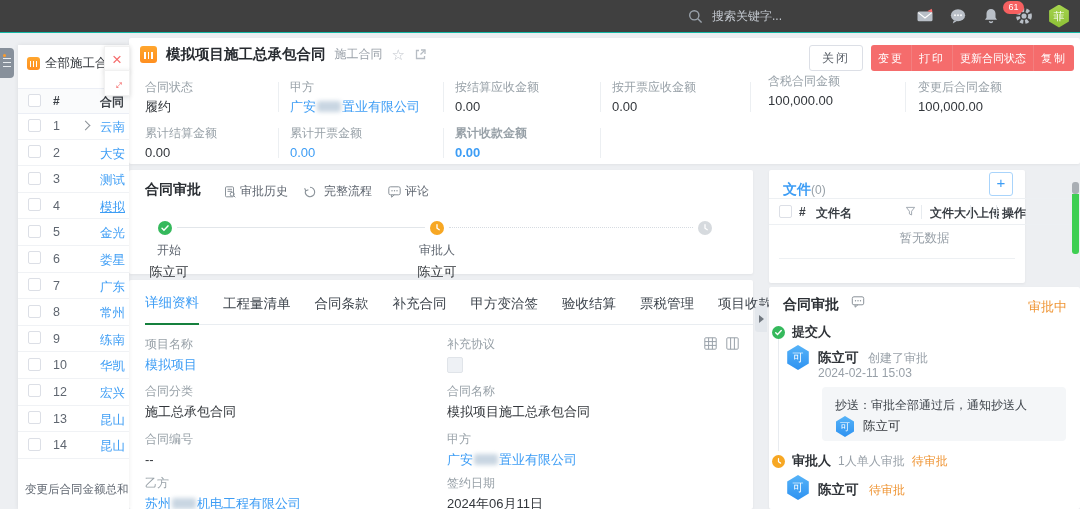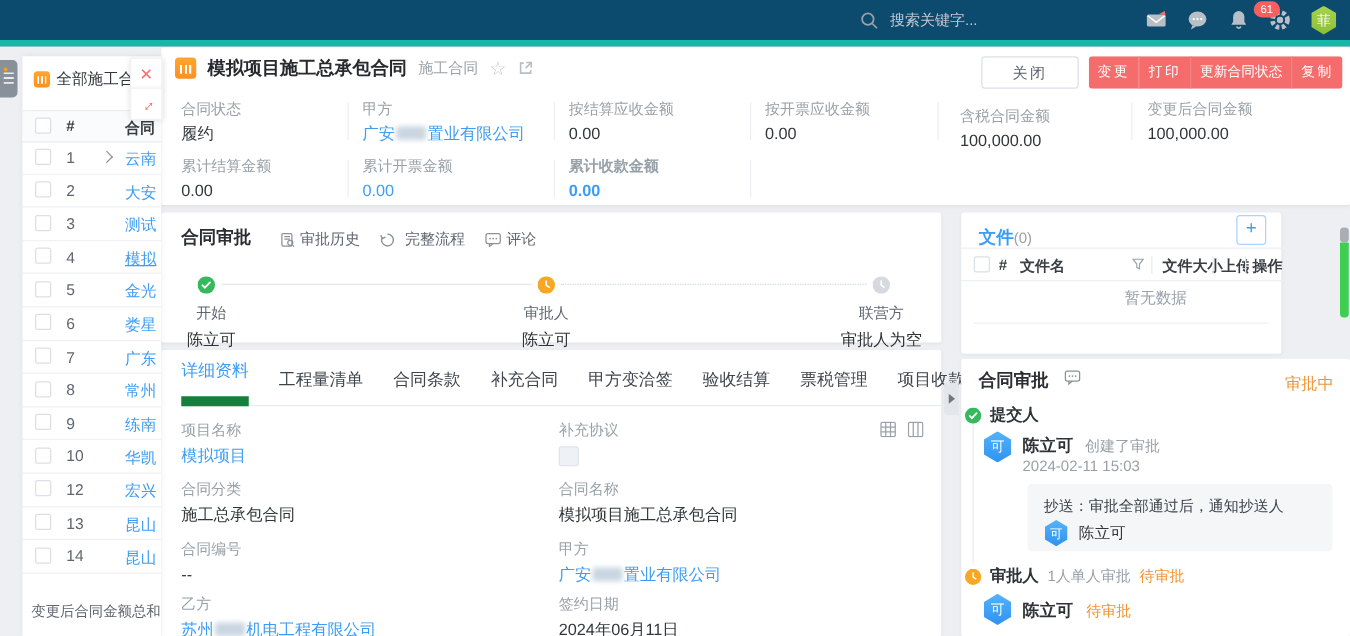--- a/index.html
+++ b/index.html
@@ -6,21 +6,21 @@
   body{width:1080px;height:509px;overflow:hidden;font-family:"Liberation Sans","DejaVu Sans",sans-serif;background:#edeff2;color:#303133;}
   .abs{position:absolute;}
   #stage{position:relative;width:1080px;height:509px;}
   .card{position:absolute;background:#fff;border-radius:2px;box-shadow:0 1px 3px rgba(0,0,0,.05);}
   .lbl{font-size:12px;color:#98a1a8;line-height:14px;}
   .val{font-size:13px;color:#32363b;line-height:15px;}
   .link{color:#3d9df5;cursor:pointer;}
   .bold{font-weight:bold;}
   .nowrap{white-space:nowrap;}
   
-  #topbar{position:absolute;left:0;top:0;width:1080px;height:32px;background:#0c4a6e;border-bottom:5px solid #14b8a6;}
+  #topbar{position:absolute;left:0;top:0;width:1080px;height:32px;background:#404040;border-bottom:1px solid #14b8a6;}
   #search{position:absolute;left:688px;top:0;height:32px;display:flex;align-items:center;gap:9px;}
   #search .ph{font-size:12px;color:#c3c8cf;}
   #topicons{position:absolute;right:10px;top:0;height:32px;display:flex;align-items:center;gap:15px;}
   .tico{position:relative;width:18px;height:18px;cursor:pointer;}
   .badge{position:absolute;left:1003px;top:1px;min-width:17px;height:13px;border-radius:7px;background:#f66060;color:#fff;font-size:9px;line-height:13px;text-align:center;padding:0 2px;z-index:5;}
   .hex{display:flex;align-items:center;justify-content:center;color:#fff;clip-path:polygon(50% 0%,95% 26%,95% 74%,50% 100%,5% 74%,5% 26%);}
   #avatar{width:22px;height:23px;background:linear-gradient(180deg,#a5d34d,#8cbf35);font-size:11px;cursor:pointer;}
   
   #railhandle{position:absolute;left:0;top:48px;width:14px;height:30px;background:#87909b;border-radius:0 4px 4px 0;cursor:pointer;z-index:4;}
   #railhandle i{position:absolute;left:3px;top:10px;width:8px;height:9px;background:repeating-linear-gradient(#e8ecf0 0 1.5px,transparent 1.5px 4px);}
@@ -49,21 +49,21 @@
   .docico::after{content:"";position:absolute;left:22%;right:22%;bottom:22%;height:45%;
     background:linear-gradient(to right,#fff 0 18%,transparent 18% 41%,#fff 41% 59%,transparent 59% 82%,#fff 82% 100%);}
   
   #c1{left:129px;top:38px;width:951px;height:126px;}
   #c1-titlerow{position:absolute;left:11px;top:7px;display:flex;align-items:center;gap:9px;}
   #pagetitle{font-size:14.5px;font-weight:bold;color:#262a2f;}
   #ctag{font-size:12px;color:#9aa1a9;text-align:right;}
   .star{color:#c0c5cc;font-size:15px;cursor:pointer;}
   .star::before{content:"☆";}
   #c1-actions{position:absolute;right:6px;top:7px;display:flex;align-items:center;gap:8px;}
-  .btn-plain{height:26px;line-height:24px;padding:0 24px;border:1px solid #dcdfe6;border-radius:3px;background:#fff;font-size:12px;color:#5a6068;cursor:pointer;letter-spacing:2px;}
+  .btn-plain{height:26px;line-height:24px;padding:0 12px;border:1px solid #dcdfe6;border-radius:3px;background:#fff;font-size:12px;color:#5a6068;cursor:pointer;letter-spacing:2px;}
   .btngroup{display:flex;height:26px;border-radius:3px;overflow:hidden;}
   .btn-danger{background:#f56c6c;color:#fff;border:none;font-size:11px;padding:0 7px;line-height:26px;cursor:pointer;border-left:1px solid #f37f7f;}
   .btngroup .btn-danger:first-child{border-left:none;}
   .sp2{letter-spacing:2px;}
   .fcell{position:absolute;}
   .fcell .lbl{margin-bottom:5px;}
   .fdiv{position:absolute;width:1px;height:30px;background:#eceff2;}
   .redact{display:inline-block;width:24px;height:11px;background:#c9d6e2;border-radius:2px;filter:blur(2px);vertical-align:-1px;margin:0 1px;}
   
   #c2{left:129px;top:170px;width:624px;height:104px;}
@@ -83,21 +83,21 @@
   #fhead{position:absolute;left:0;top:28px;width:311px;height:25px;border-top:1px solid #edf0f3;border-bottom:1px solid #edf0f3;font-size:12px;font-weight:bold;color:#3a3f45;}
   #fhead span{position:absolute;top:6px;}
   #fhead .cb{position:absolute;left:10px;top:6px;}
   .vdv{position:absolute;top:5px;width:1px;height:14px;background:#e7ebef;}
   #fempty{position:absolute;left:0;top:60px;width:311px;text-align:center;font-size:12.5px;color:#98a0a8;}
   #fbot{position:absolute;left:10px;right:10px;top:88px;height:1px;background:#edf0f3;}
   
   #c4{left:129px;top:280px;width:624px;height:229px;}
   #tabs{position:absolute;left:16px;top:0;right:0;height:45px;display:flex;gap:24px;align-items:flex-end;border-bottom:1px solid #e9edf1;box-sizing:border-box;}
   .tab{font-size:13.5px;color:#3e454d;padding-bottom:11px;cursor:pointer;white-space:nowrap;}
-  .tab.active{color:#3d9df5;border-bottom:8px solid #15803d;margin-bottom:-1px;}
+  .tab.active{color:#3d9df5;border-bottom:2px solid #15803d;margin-bottom:-1px;}
   #gridicons{position:absolute;right:14px;top:57px;display:flex;gap:9px;}
   .ffield{position:absolute;}
   .ffield .lbl{margin-bottom:6px;}
   .cb-dis{width:14px;height:14px;border:1px solid #e0e4e9;border-radius:2px;background:#eef1f5;}
   
   #c5{left:769px;top:287px;width:311px;height:222px;}
   #ap-handle{position:absolute;left:755px;top:306px;width:12px;height:26px;background:#e3e7ec;border-radius:3px 0 0 3px;cursor:pointer;z-index:2;}
   #ap-handle::after{content:"";position:absolute;left:4px;top:9px;border-left:5px solid #70777f;border-top:4px solid transparent;border-bottom:4px solid transparent;}
   #ap-title{position:absolute;left:14px;top:9px;font-size:14px;font-weight:bold;color:#2b2f34;}
   #ap-status{position:absolute;right:13px;top:11px;font-size:13px;color:#ef9433;}
@@ -288,21 +288,21 @@
       <div class="val link nowrap"><span>广安</span><span class="redact"></span><span>置业有限公司</span></div>
     </div>
     <div class="fcell" style="left:326px;top:42px;">
       <div class="lbl">按结算应收金额</div>
       <div class="val">0.00</div>
     </div>
     <div class="fcell" style="left:483px;top:42px;">
       <div class="lbl">按开票应收金额</div>
       <div class="val">0.00</div>
     </div>
-    <div class="fcell" style="left:639px;top:48px;">
+    <div class="fcell" style="left:639px;top:36px;">
       <div class="lbl">含税合同金额</div>
       <div class="val">100,000.00</div>
     </div>
     <div class="fcell" style="left:789px;top:42px;">
       <div class="lbl">变更后合同金额</div>
       <div class="val">100,000.00</div>
     </div>
 
     <div class="fcell" style="left:16px;top:88px;">
       <div class="lbl">累计结算金额</div>
@@ -379,24 +379,20 @@
     <div class="stepline" style="left:48px;width:248px;"></div>
     <div class="steplined" style="left:320px;width:244px;"></div>
     <div class="steplab" style="left:40px;">
       <div class="n">开始</div>
       <div class="p">陈立可</div>
     </div>
     <div class="steplab" style="left:308px;">
       <div class="n">审批人</div>
       <div class="p">陈立可</div>
     </div>
-    <div class="steplab" style="left:576px;">
-      <div class="n">联营方</div>
-      <div class="p">审批人为空</div>
-    </div>
   </div>
 
   <div class="card" id="c3">
     <div id="files-title">
       <span class="link bold">文件</span><span class="lbl">(0)</span>
     </div>
     <div id="btn-addfile">+</div>
     <div id="fhead">
       <span class="cb"></span>
       <span style="left:30px;">#</span>

